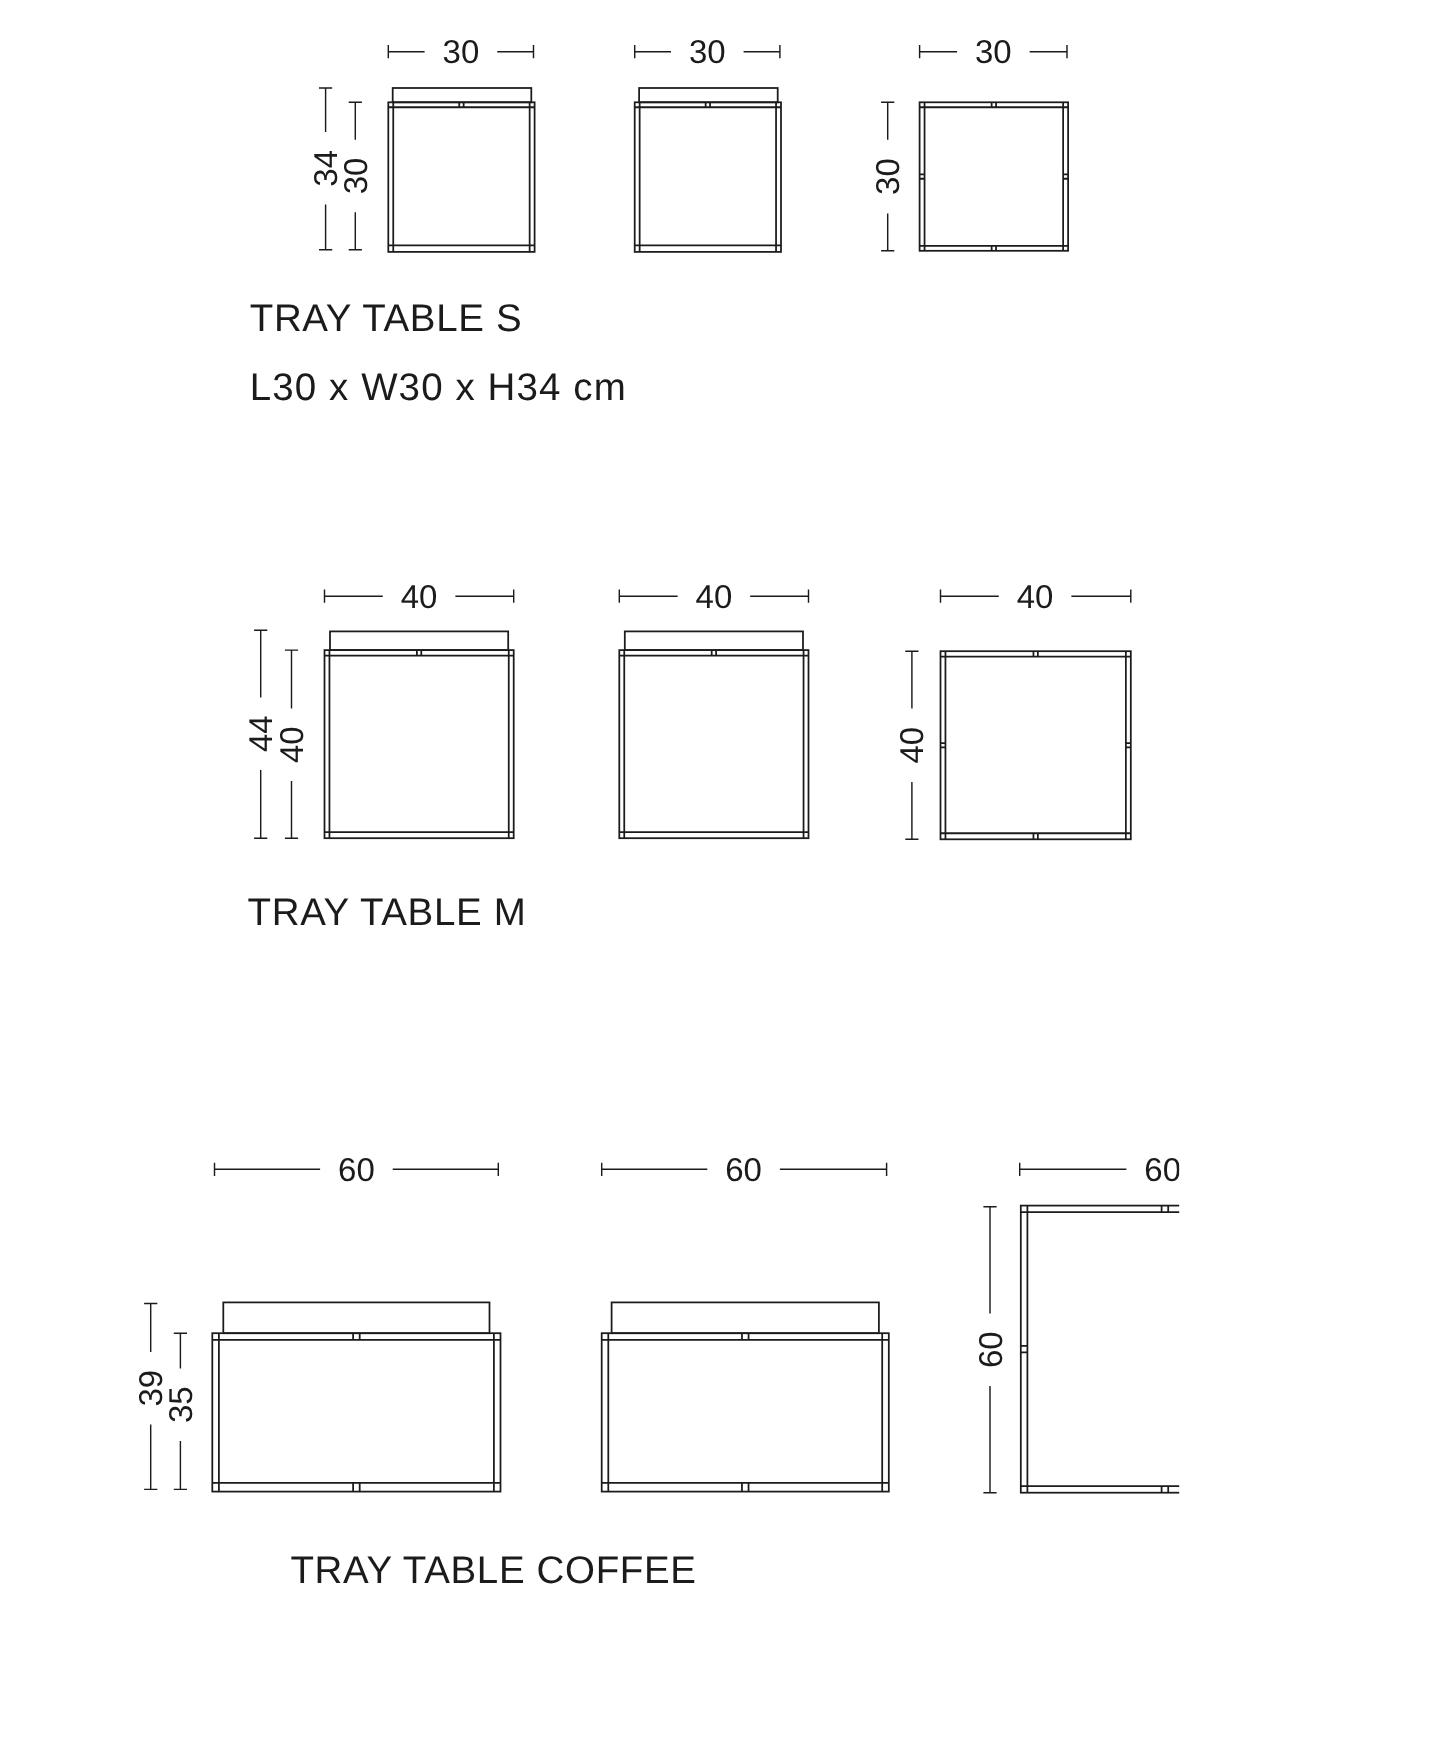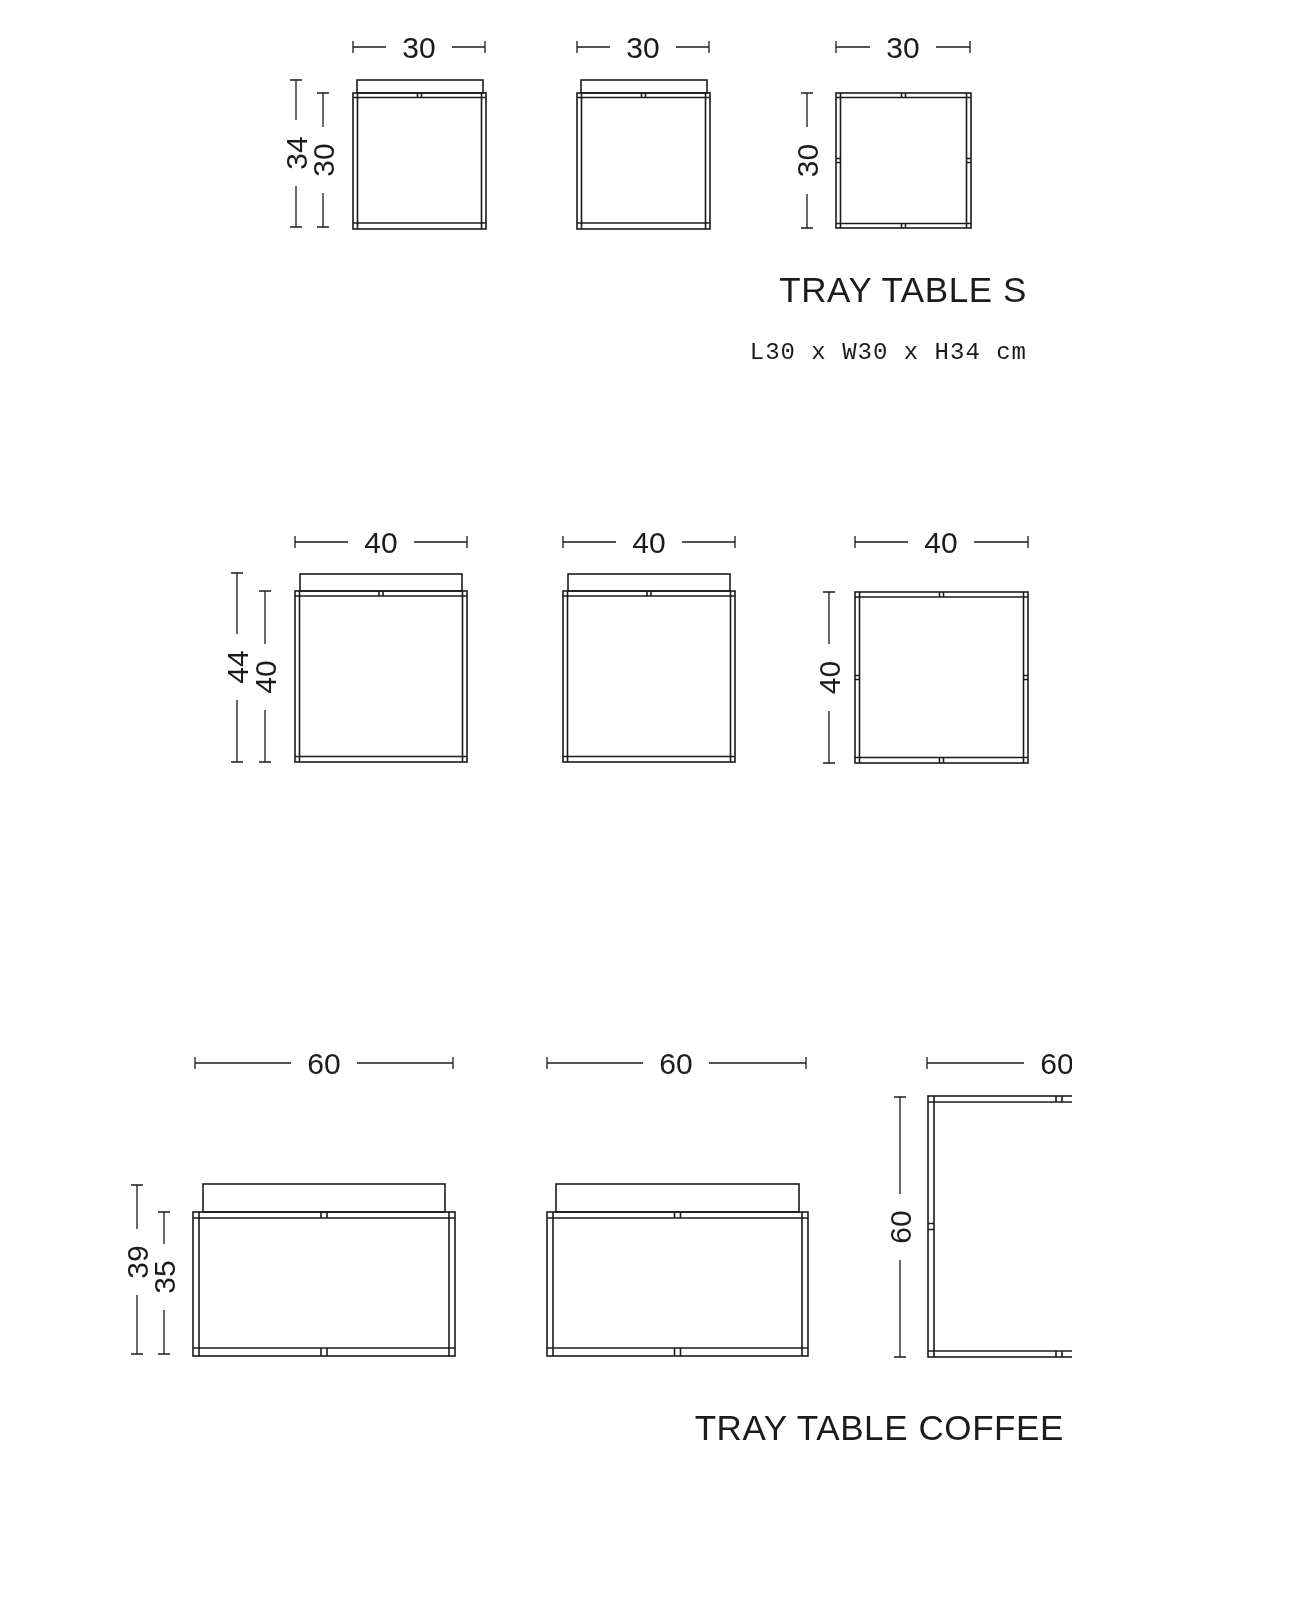--- a/index.html
+++ b/index.html
@@ -34,31 +34,30 @@
     fill: #1b1b1b;
     font-family: "Liberation Sans", sans-serif;
     font-size: 30px;
     stroke: none;
   }
   .caption {
     position: absolute;
     width: 800px;
     height: 44px;
     line-height: 44px;
-    text-align: right;
+    text-align: left;
     white-space: nowrap;
   }
   .caption.title {
     font-size: 35px;
     letter-spacing: 0.6px;
   }
   .caption.size {
-    font-size: 24px;
+    font-size: 35px;
     letter-spacing: 1px;
-    font-family: Liberation Mono, monospace;
   }
 </style>
 </head>
 <body>
 
 <div class="canvas">
 
   <svg class="drawing-svg" viewBox="0 0 1306 1600">
 
     <g>
@@ -205,16 +204,17 @@
         <rect class="obj" x="928" y="1096" width="262" height="261"></rect>
         <path class="obj" d="M928 1102 H1190 M928 1351 H1190 M934 1096 V1357 M1184 1096 V1357"></path>
         <path class="obj" d="M1056 1096 V1102 M1062 1096 V1102 M1056 1351 V1357 M1062 1351 V1357 M928 1223.5 H934 M928 1229.5 H934 M1184 1223.5 H1190 M1184 1229.5 H1190"></path>
       </g>
     </g>
   </svg>
 
   <div class="caption title" style="left:227px; top:268px;">TRAY TABLE S</div>
   <div class="caption size" style="left:227px; top:331px;">L30 x W30 x H34 cm</div>
 
+  <div class="caption title" style="left:225px; top:808px;">TRAY TABLE M</div>
 
   <div class="caption title" style="left:264px; top:1406px;">TRAY TABLE COFFEE</div>
 
 </div>
 
 </body></html>

